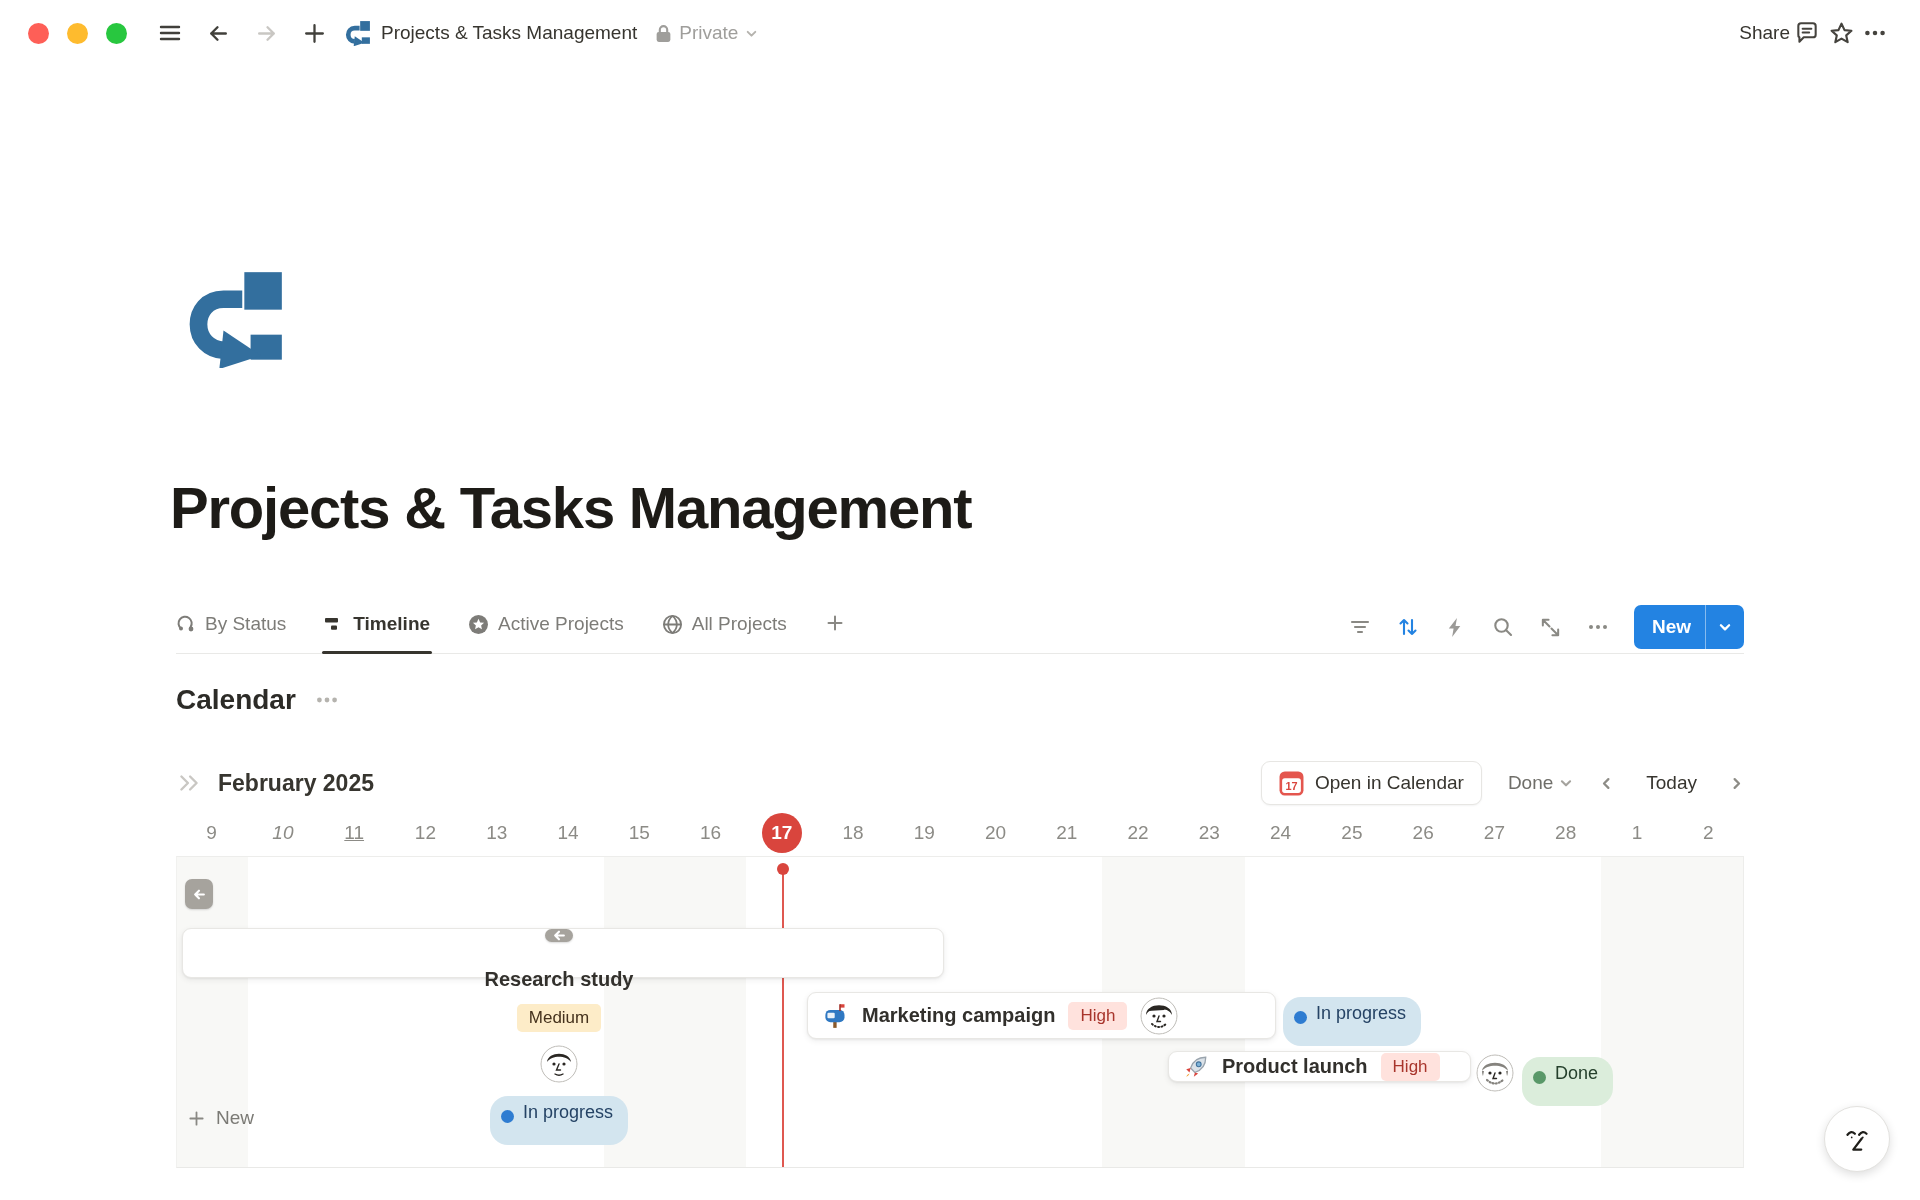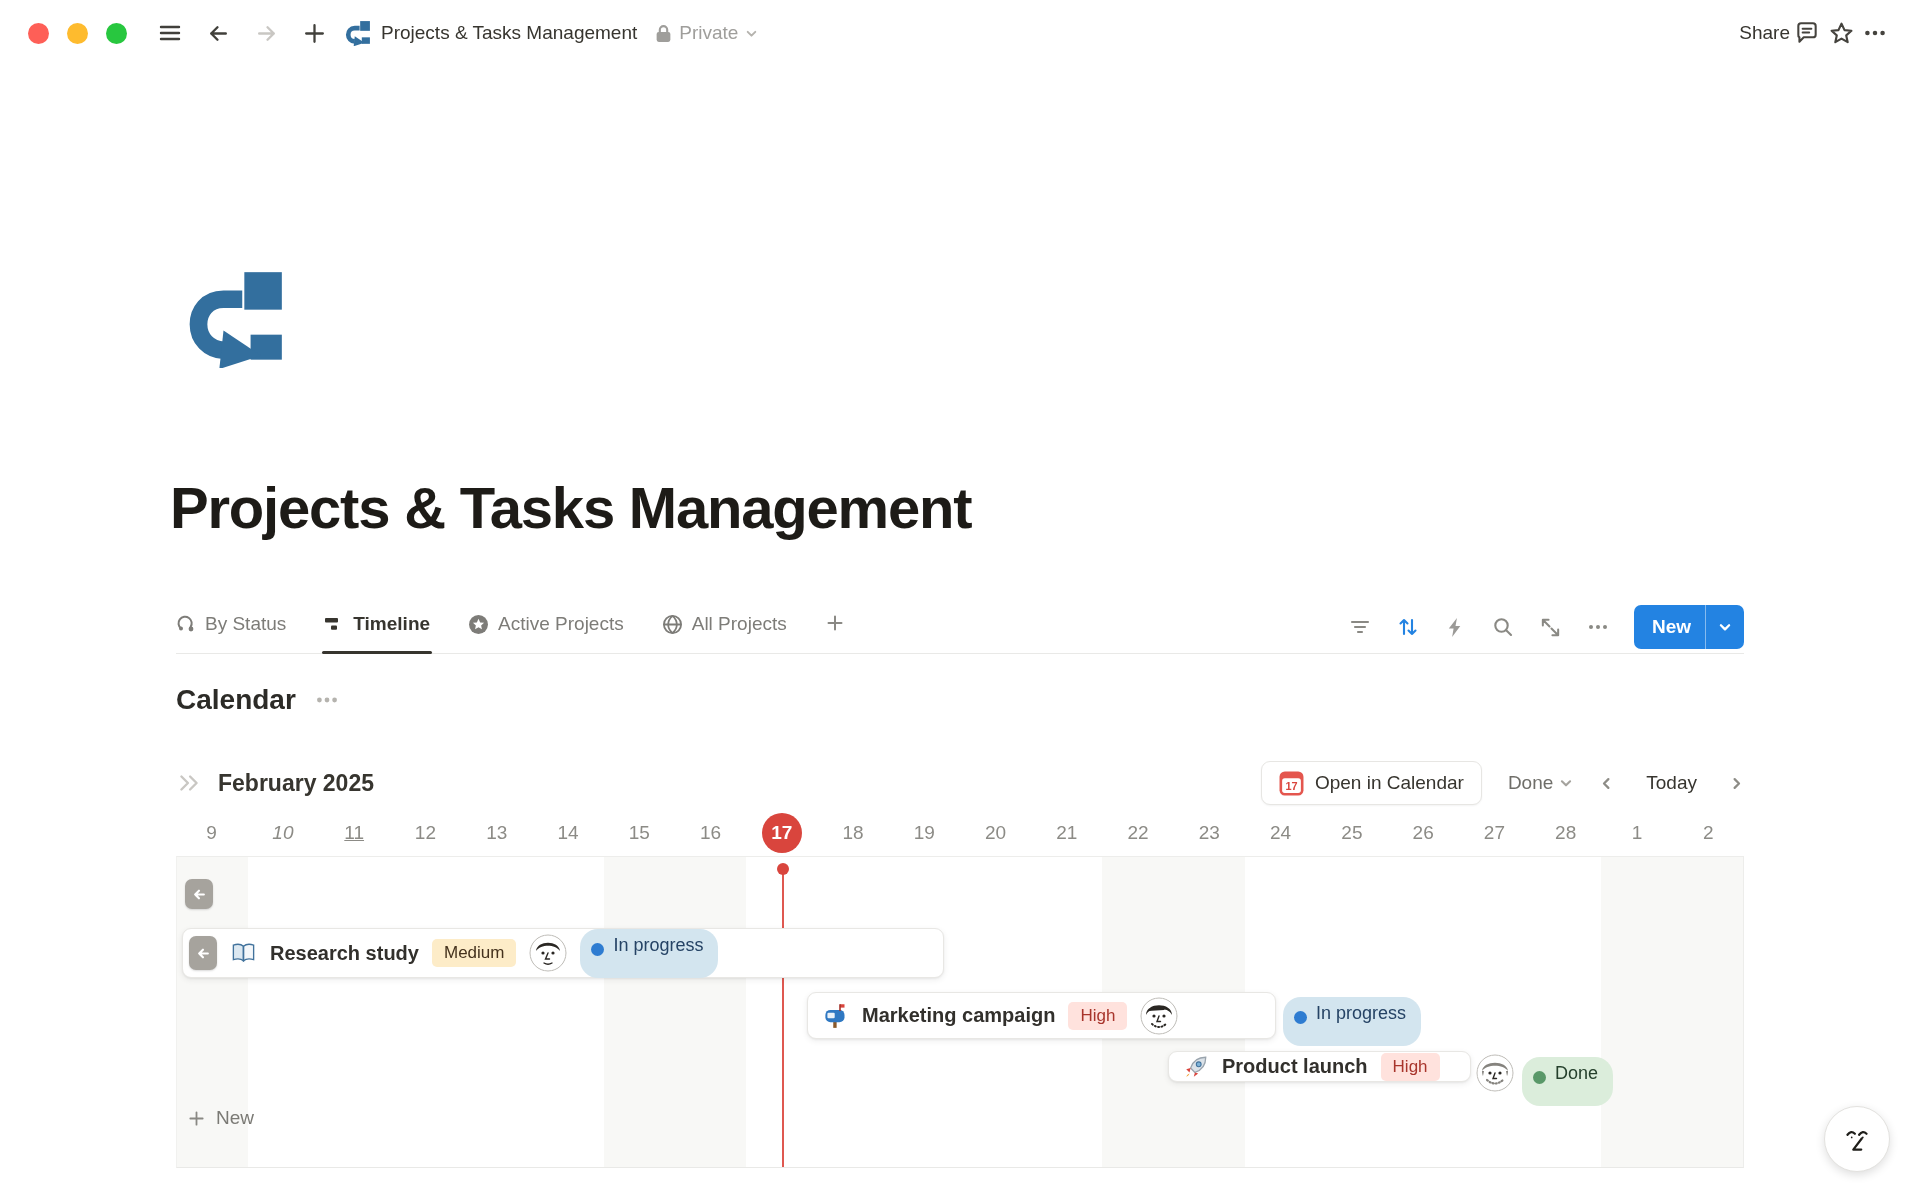--- a/index.html
+++ b/index.html
@@ -90,21 +90,21 @@
   .pill { display:flex; align-items:flex-end; gap:9px; font-size:18px; padding:6px 15px 22px 11px;
           border-radius:18px; white-space:nowrap; }
   .pill .dot { width:13px; height:13px; border-radius:50%; }
   .pill-blue { background:#d3e5ef; color:#254365; }
   .pill-blue .dot { background:#2e7cd1; }
   .pill-green { background:#dbeddb; color:#25402c; }
   .pill-green .dot { background:#599868; }
   .avatar { width:38px; height:38px; border-radius:50%; background:#fff; flex:0 0 auto; }
   .floating { position:absolute; z-index:2; }
 
-  .card-research { left:5px; top:71px; width:762px; height:50px; padding:0 14px 0 6px; }
+  .card-research { left:5px; top:71px; width:762px; height:50px; padding:0 14px 0 6px;flex-direction:column; }
   .card-marketing { left:630px; top:135px; width:469px; height:47px; padding:0 14px; }
   .card-product { left:991px; top:194px; width:303px; height:31px; padding:0 14px; }
 
   .add-row { position:absolute; left:10px; top:250px; display:flex; align-items:center; gap:10px;
              color:#7b7a75; font-size:19px; z-index:2; }
 
   .ai-fab { position:absolute; left:1824px; top:1106px; width:66px; height:66px; border-radius:50%;
             background:#fff; border:1px solid #e3e2df; box-shadow:0 3px 10px rgba(0,0,0,.13);
             display:flex; align-items:center; justify-content:center; }
 

